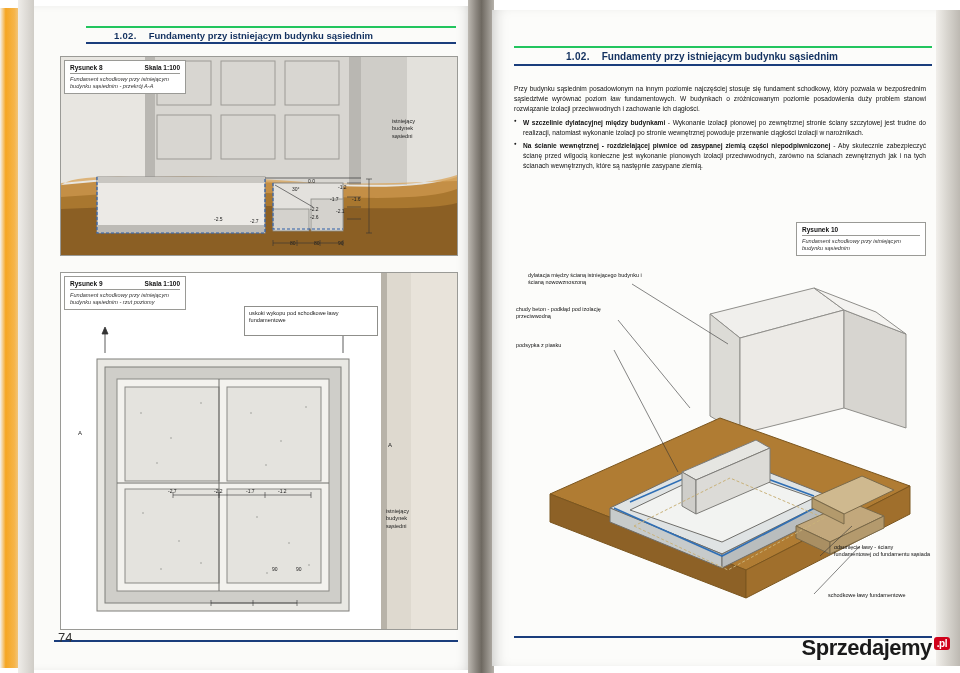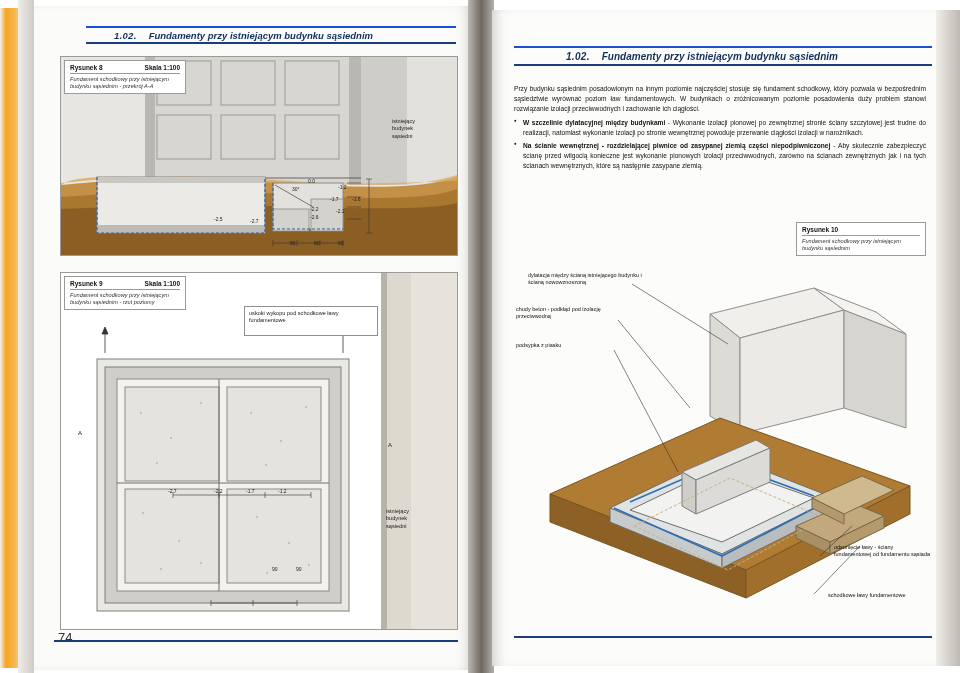--- a/index.html
+++ b/index.html
@@ -38,22 +38,22 @@
     box-shadow:inset 10px 0 16px -10px rgba(0,0,0,.28);
   }
   .right-edge-shadow{
     position:absolute;left:936px;top:10px;width:24px;height:656px;
     background:linear-gradient(90deg,#f1efeb 0%,#d9d6d0 45%,#bdb9b2 100%);
   }
 
   
   .running-head{
     position:absolute;
-    border-top:2px solid #1d4ed8;border-bottom:2px solid #1a3d7c;
-    color:#12305f;font-weight:bold;font-style:italic;
+    border-top:2px solid #22c55e;border-bottom:2px solid #1a3d7c;
+    color:#12305f;font-weight:bold;
   }
   .rh-num{letter-spacing:.3px;}
   .rh-title{margin-left:12px;}
   .page-num{position:absolute;font-size:13px;color:#333;}
   .bottom-rule{position:absolute;height:2px;background:#1a3d7c;}
 
   
   .lp-head{left:86px;top:26px;width:370px;height:18px;font-size:9.5px;
            display:flex;align-items:center;padding-left:28px;box-sizing:border-box;}
   .lp-bottom{left:54px;top:640px;width:404px;}
@@ -393,13 +393,16 @@
 
     <div class="callout" style="left:528px;top:272px;width:116px;">dylatacja między ścianą istniejącego budynku i ścianą nowowznoszoną</div>
     <div class="callout" style="left:516px;top:306px;width:96px;">chudy beton - podkłąd pod izolację przeciwwodną</div>
     <div class="callout" style="left:516px;top:342px;width:96px;">podsypka z piasku</div>
     <div class="callout" style="left:834px;top:544px;width:96px;">odsunięcie ławy - ściany fundamentowej od fundamentu sąsiada</div>
     <div class="callout" style="left:828px;top:592px;width:104px;">schodkowe ławy fundamentowe</div>
 
     <div class="bottom-rule rp-bottom"></div>
   </div>
 
+  <div class="watermark">
+    <span>Sprzedajemy</span><span class="wm-pl">.pl</span>
+  </div>
 </div>
 
 </body></html>

